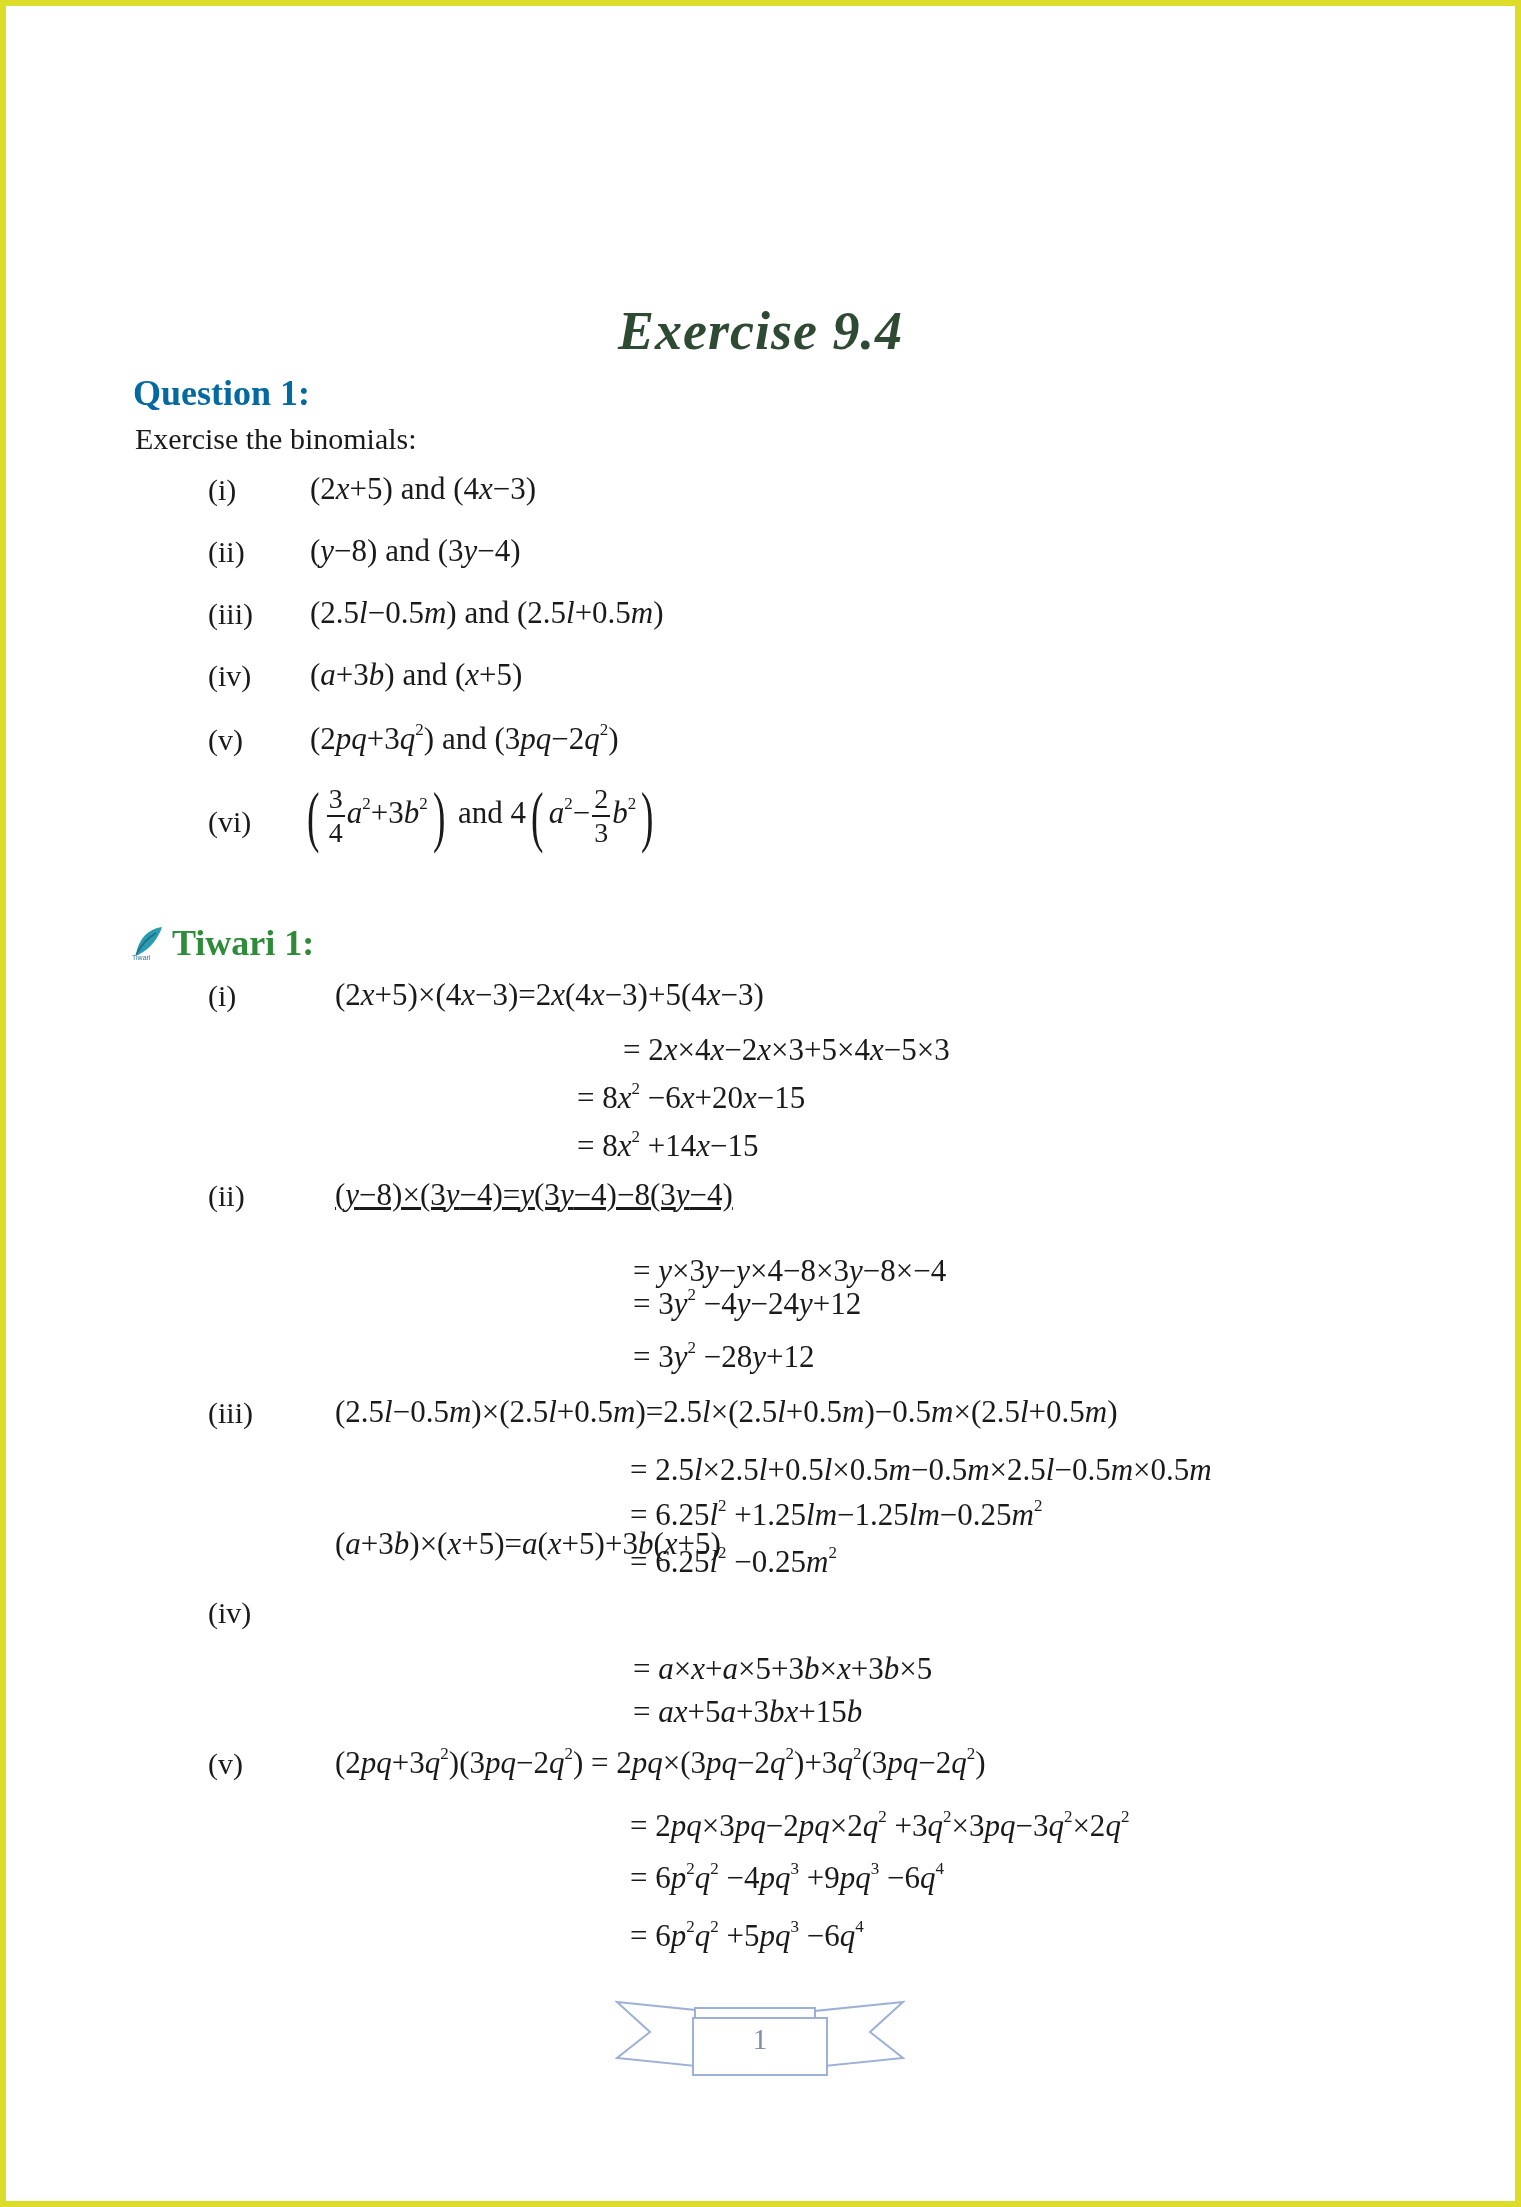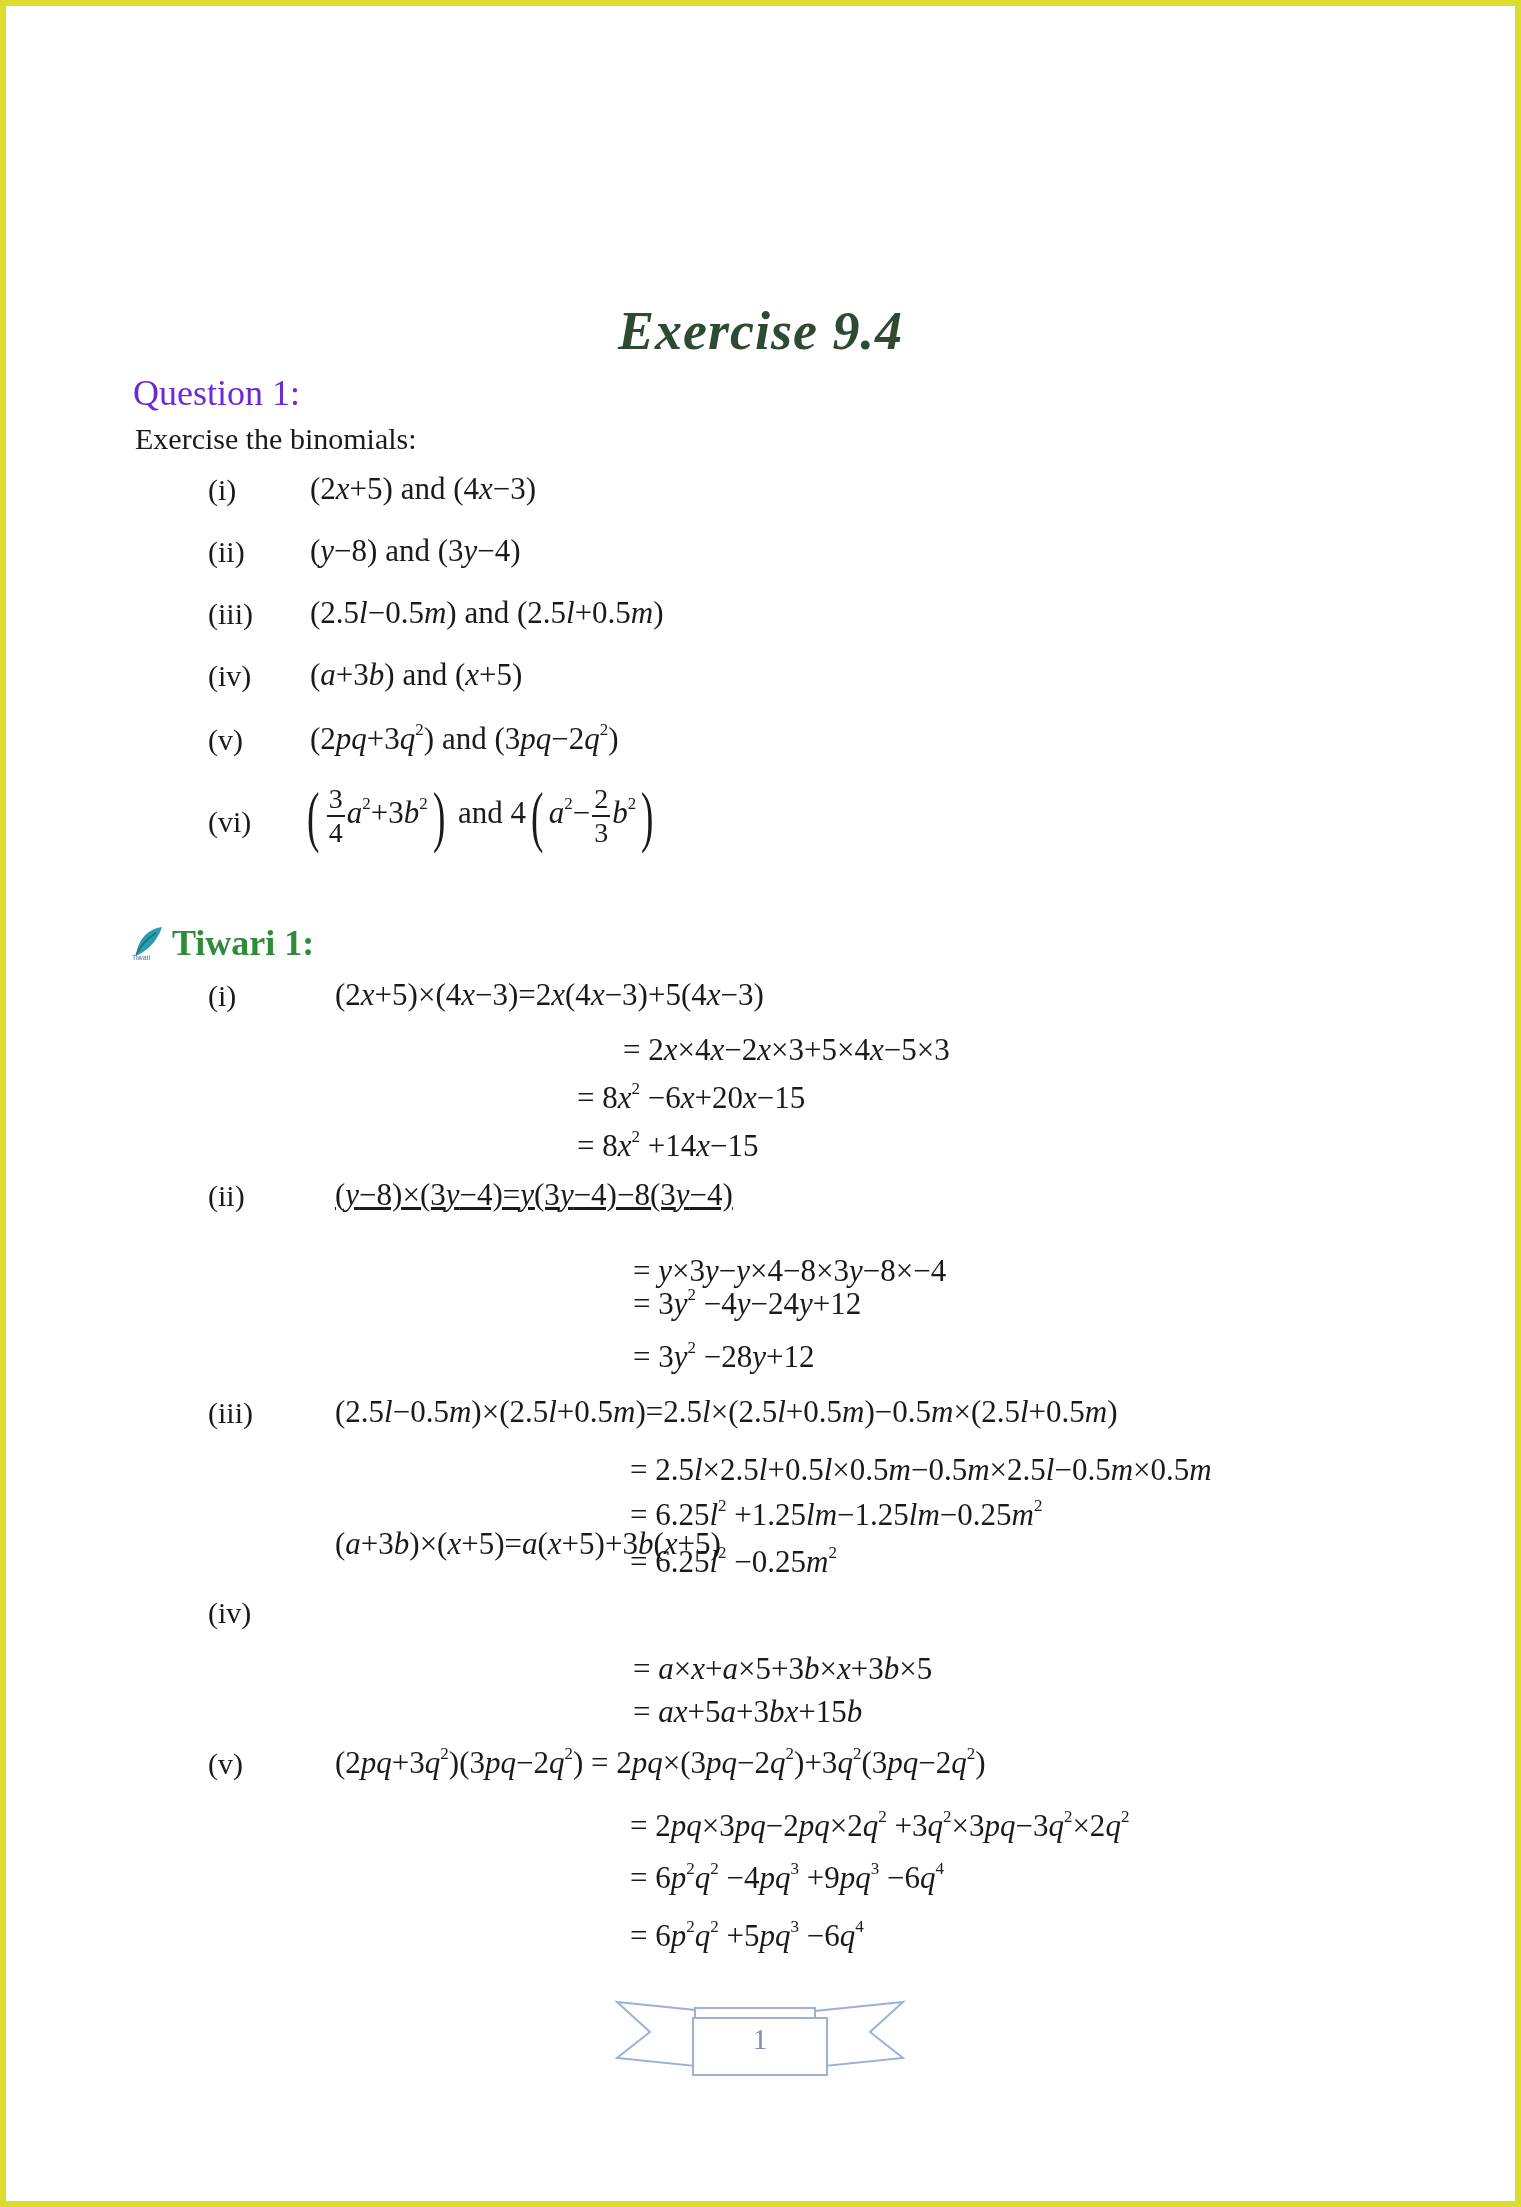--- a/index.html
+++ b/index.html
@@ -1,21 +1,21 @@
 <!DOCTYPE html>
 <html><head>
 <meta charset="utf-8">
 <style>
   html, body { margin:0; padding:0; }
   body { width:1521px; height:2207px; background:#dcdc2a; position:relative; overflow:hidden;
          font-family:"Liberation Serif", "DejaVu Serif", serif; color:#1a1a1a; }
   .page { position:absolute; left:6px; top:6px; width:1509px; height:2195px; background:#ffffff; }
   .abs { position:absolute; white-space:nowrap; }
   .title { left:0; width:1521px; text-align:center; top:300px; font-size:54px; font-weight:bold; font-style:italic; color:#2f4a32; letter-spacing:1px; }
-  .qhead { left:133px; top:372px; font-size:36px; font-weight:normal; color:#6d28d9; }
+  .qhead { left:133px; top:372px; font-size:36px; font-weight:bold; color:#0369a1; }
   .ahead { left:172px; top:922px; font-size:36px; font-weight:bold; color:#2e8b3a; }
   .prompt { left:135px; top:422px; font-size:30px; font-family:"Liberation Serif", serif; }
   .lbl { font-size:30px; }
   .expr { font-size:31px; font-family:"Liberation Serif", serif; }
   .expr i { font-style:italic; }
   .expr sup { font-size:17px; vertical-align:14px; line-height:0; }
   .ans { font-size:31px; }
   .ans sup { font-size:17px; vertical-align:14px; line-height:0; }
   .frac { display:inline-block; vertical-align:middle; text-align:center; line-height:1; margin:0 2px; }
   .frac span { display:block; font-size:28px; }

